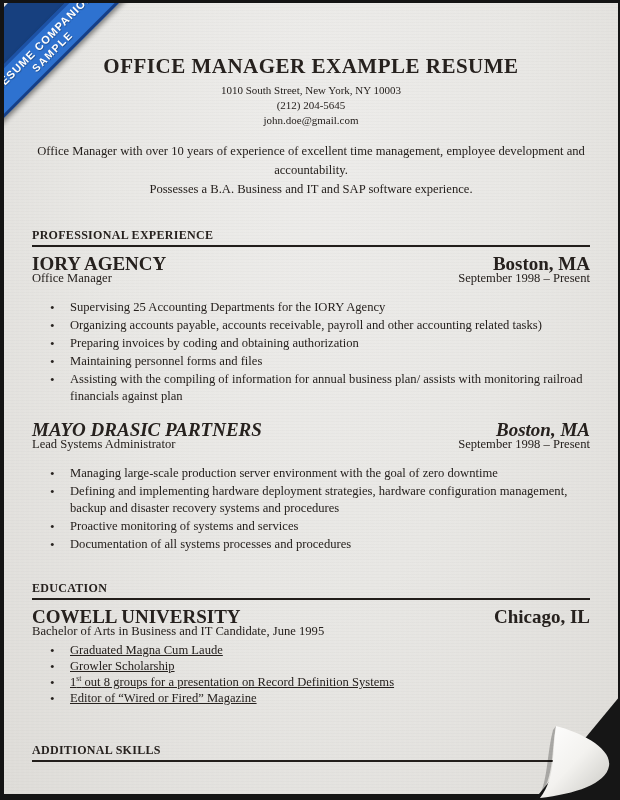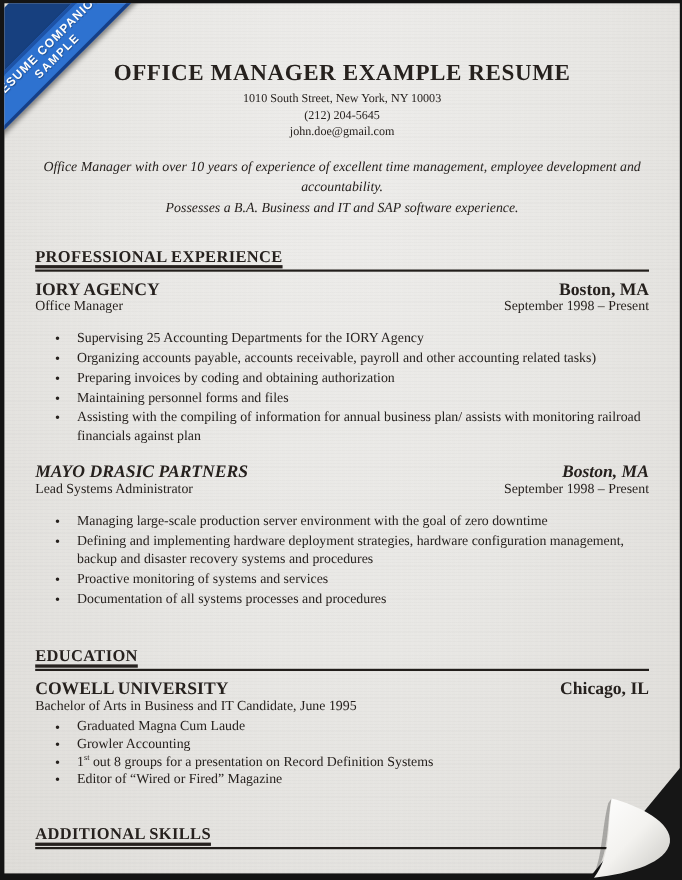--- a/index.html
+++ b/index.html
@@ -60,59 +60,57 @@
     font-size: 21px;
     font-weight: bold;
     letter-spacing: 0.5px;
     line-height: 1.05;
   }
   .contact { text-align: center; font-size: 11px; line-height: 14px; margin-top: 6px; }
   .contact div { margin-top: 1px; }
   .summary {
     margin-top: 15px;
     text-align: center;
-    font-style: italic;
     font-size: 12.6px;
     line-height: 1.5;
   }
   .section-heading {
     border-bottom: 2px solid #221e1b;
     padding-bottom: 2px;
     margin-top: 26px;
   }
   .section-heading span {
-    font-size: 15px;
+    font-size: 12px;
     font-weight: bold;
     letter-spacing: 0.3px;
-    text-decoration: underline;
     text-decoration-thickness: 2.5px;
     text-underline-offset: 3px;
   }
-  .sec-edu { margin-top: 34px; }
+  .sec-edu { margin-top: 24px; }
   .sec-skills { margin-top: 34px; }
   .job-header { display: flex; justify-content: space-between; margin-top: 8px; }
   .job-header.first { margin-top: 9px; }
   .job-header.gap { margin-top: 16px; font-style: italic; }
-  .job-company, .job-location { font-weight: bold; font-size: 16px; line-height: 15px; }
+  .job-company, .job-location { font-weight: bold; font-size: 19px; line-height: 15px; }
   .job-roleline { display: flex; justify-content: space-between; }
   .job-role, .job-dates { font-size: 12.6px; line-height: 15px; }
   ul.bullets { list-style: none; margin: 13px 0 0 0; padding: 0 0 0 18px; }
   ul.bullets li {
     position: relative;
     padding-left: 20px;
     font-size: 12.6px;
     line-height: 17.5px;
     margin-bottom: 0.5px;
   }
   ul.bullets li::before {
     content: "\2022";
     position: absolute; left: 0; top: 0;
     font-size: 13px;
   }
-  ul.bullets.tight { margin-top: 4px; }
+  ul.bullets.tight { margin-top: 4px; text-decoration: underline; }
   ul.bullets.tight li { line-height: 15.5px; }
   sup { font-size: 0.6em; vertical-align: super; line-height: 0; }
   
   .curl { position: absolute; right: 0; bottom: 0; z-index: 4; }
 </style>
 </head>
 <body>
 
 <div class="paper">
 
@@ -178,21 +176,21 @@
 
     <div class="job-header first">
       <span class="job-company">COWELL UNIVERSITY</span>
       <span class="job-location">Chicago, IL</span>
     </div>
     <div class="job-roleline">
       <span class="job-role">Bachelor of Arts in Business and IT Candidate, June 1995</span>
     </div>
     <ul class="bullets tight">
       <li>Graduated Magna Cum Laude</li>
-      <li>Growler Accounting</li>
+      <li>Growler Scholarship</li>
       <li><span>1</span><sup>st</sup><span> out 8 groups for a presentation on Record Definition Systems</span></li>
       <li>Editor of “Wired or Fired” Magazine</li>
     </ul>
 
     <div class="section-heading sec-skills">
       <span>ADDITIONAL SKILLS</span>
     </div>
 
   </div>
 </div>

